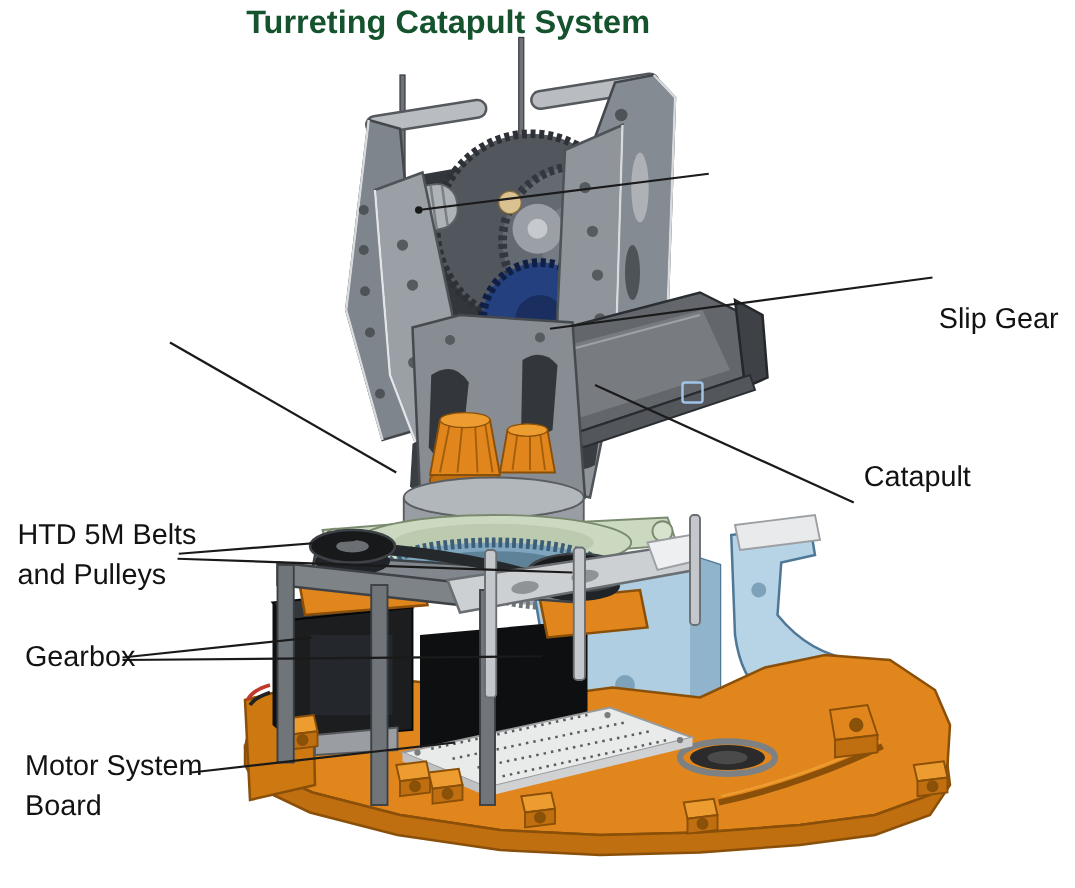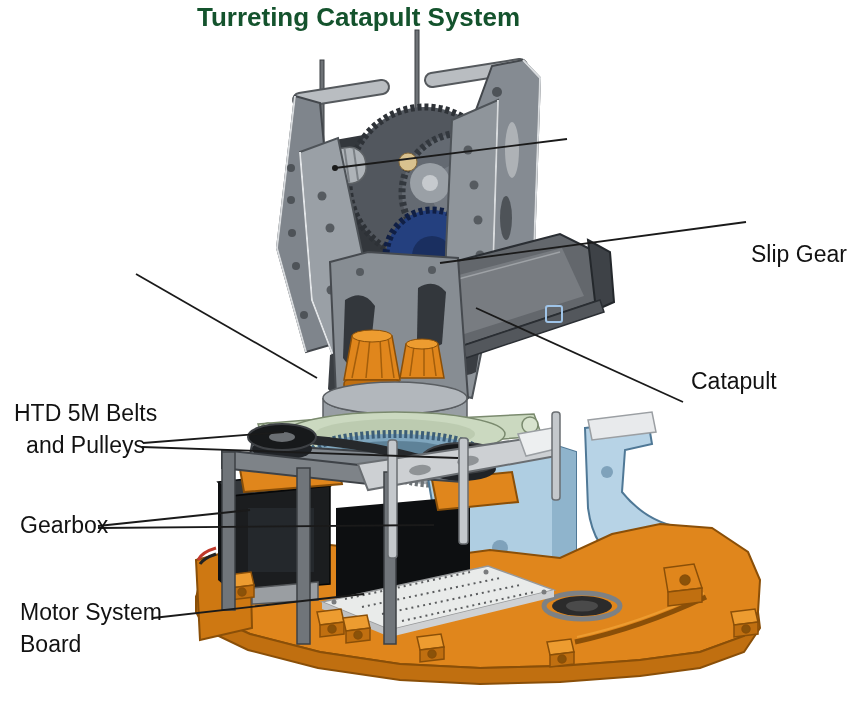--- a/index.html
+++ b/index.html
@@ -307,20 +307,20 @@
   </svg>
 
   <div id="title">Turreting Catapult System</div>
 
 
   <div class="lbl" style="left:751px;top:215px;margin-top:24px;">Slip Gear</div>
 
 
   <div class="lbl" style="left:691px;top:366px;text-align:right;">Catapult</div>
 
-  <div class="lbl" style="left:14px;top:398px;text-align:center;">HTD 5M Belts
+  <div class="lbl" style="left:14px;top:412px;">HTD 5M Belts
 and Pulleys</div>
 
   <div class="lbl" style="left:20px;top:510px;">Gearbox</div>
 
   <div class="lbl" style="left:20px;top:597px;">Motor System
 Board</div>
 </div>
 
 </body></html>

